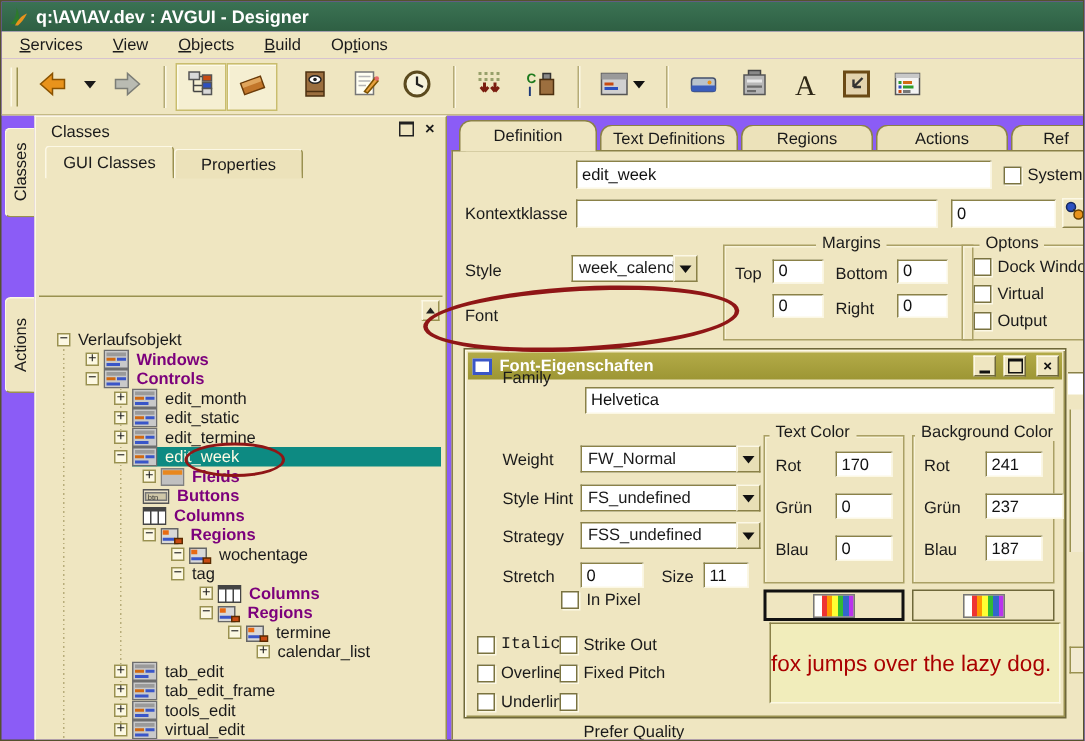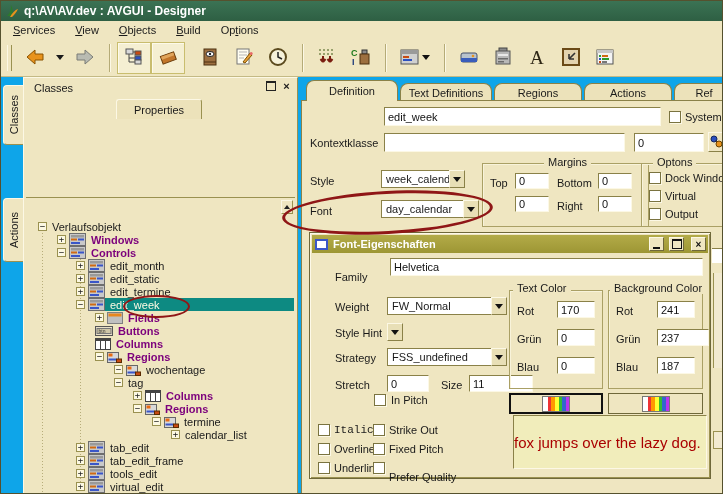--- a/index.html
+++ b/index.html
@@ -1,16 +1,16 @@
 <!DOCTYPE html>
 <html><head>
 <meta charset="utf-8">
 <style>
   html,body{margin:0;padding:0;background:#888;}
-  #screen{position:relative;width:723px;height:494px;background:#0ea5e9;
+  #screen{position:relative;width:723px;height:494px;background:#8b5cf6;
     font-family:"Liberation Sans",sans-serif;font-size:11px;color:#1a1a1a;
     overflow:hidden;border:1px solid #55512e;box-sizing:border-box;}
   
   .titlebar{position:absolute;left:0;top:0;right:0;height:20px;background:linear-gradient(#3b7354,#2e5f43);
     color:#fff;font-weight:bold;font-size:12px;display:flex;align-items:center;gap:5px;padding-left:4px;}
   
   .menubar{position:absolute;left:0;top:20px;right:0;height:18px;display:flex;gap:20px;
     align-items:center;padding-left:12px;background:#efe6c1;}
   .menu-item{cursor:default;}
   .menu-item u{text-decoration:underline;}
@@ -268,20 +268,23 @@
     <div class="lp-header">
       <span>Classes</span>
     </div>
     <div class="lp-hbtn" style="left:240px;">
         <span class="dock-glyph"></span>
       </div>
     <div class="lp-hbtn" style="left:256px;">
         <span class="x-glyph">×</span>
       </div>
 
+    <div class="lp-tab" style="left:6px;top:19px;width:86px;height:22px;z-index:2;">
+      <span>GUI Classes</span>
+      </div>
     <div class="lp-tab" style="left:92px;top:21px;width:86px;height:20px;background:#ece2ba;">
       <span>Properties</span>
       </div>
     <div class="lp-tabline"></div>
 
     <div class="mini-btn"></div>
 
     <div class="tree" id="tree">
       <div class="guide" style="left:16px;top:10px;height:330px;"></div>
       <div class="guide" style="left:54px;top:36px;height:246px;"></div>
@@ -537,24 +540,20 @@
           <circle cx="9" cy="9" r="3" fill="#e8931c" stroke="#6b4200"></circle>
         </svg></span>
   </div>
 
   <span class="lbl" style="left:309px;top:174px;">Style</span>
   <div class="dd" style="left:380px;top:169px;width:84px;">
     <span class="dd-text">week_calendar</span>
     <span class="dd-btn"></span>
   </div>
   <span class="lbl" style="left:309px;top:204px;">Font</span>
-  <div class="dd" style="left:380px;top:199px;width:98px;">
-    <span class="dd-text">day_calendar</span>
-    <span class="dd-btn"></span>
-  </div>
 
   <div class="groupbox" style="left:481px;top:162px;width:167px;height:64px;"></div>
   <span class="gb-caption" style="left:543px;top:155px;">Margins</span>
   <span class="lbl" style="left:489px;top:176px;">Top</span>
   <input class="txt" style="left: 514px; top: 172px; width: 34px; height: 16px;" value="0">
   <span class="lbl" style="left:556px;top:176px;">Bottom</span>
   <input class="txt" style="left: 597px; top: 172px; width: 34px; height: 16px;" value="0">
   <span class="lbl" style="left:489px;top:199px;margin-left:28px;">Left</span>
   <input class="txt" style="left: 514px; top: 195px; width: 34px; height: 16px;" value="0">
   <span class="lbl" style="left:556px;top:199px;text-align:right;">Right</span>
@@ -585,47 +584,48 @@
         </span>
       <span class="wbtn">
           <span class="glyph-max"></span>
         </span>
       <span class="wbtn" style="margin-left:2px;margin-right:2px;">
           <span>×</span>
         </span>
     </div>
   </div>
 
-  <span class="lbl" style="left:334px;top:270px;z-index:41;text-align:right;">Family</span>
+  <span class="lbl" style="left:334px;top:245px;z-index:41;text-align:right;">Family</span>
   <input class="txt" style="left: 389px; top: 257px; width: 313px; height: 18px; z-index: 41;" value="Helvetica">
 
   <span class="lbl" style="left:334px;top:300px;z-index:41;">Weight</span>
   <div class="dd" style="left:386px;top:296px;width:120px;z-index:41;">
     <span class="dd-text">FW_Normal</span>
       <span class="dd-btn"></span>
     </div>
 
   <span class="lbl" style="left:334px;top:326px;z-index:41;">Style Hint</span>
   <div class="dd" style="left:386px;top:322px;width:120px;z-index:41;">
+    <span class="dd-text">FS_undefined</span>
       <span class="dd-btn"></span>
     </div>
 
   <span class="lbl" style="left:334px;top:351px;z-index:41;">Strategy</span>
   <div class="dd" style="left:386px;top:347px;width:120px;z-index:41;">
     <span class="dd-text">FSS_undefined</span>
       <span class="dd-btn"></span>
     </div>
 
   <span class="lbl" style="left:334px;top:378px;z-index:41;">Stretch</span>
   <input class="txt" style="left: 386px; top: 374px; width: 42px; height: 17px; z-index: 41;" value="0">
   <span class="lbl" style="left:440px;top:378px;z-index:41;">Size</span>
-  <input class="txt" style="left: 468px; top: 374px; width: 64px; height: 17px; z-index: 41;" value="11">
+  <input class="txt" style="left: 468px; top: 374px; width: 30px; height: 17px; z-index: 41;" value="11">
 
   <span class="cb" style="left:373px;top:393px;z-index:41;"></span>
-  <span class="lbl" style="left:390px;top:393px;z-index:41;">In Pitch</span>
+  <span class="lbl" style="left:390px;top:393px;z-index:41;">In Pixel</span>
 
   <div class="groupbox" style="left:508px;top:289px;width:94px;height:99px;z-index:41;"></div>
   <span class="gb-caption" style="left:512px;top:281px;z-index:41;">Text Color</span>
   <span class="lbl" style="left:516px;top:304px;z-index:41;">Rot</span>
   <input class="txt" style="left: 556px; top: 300px; width: 38px; height: 17px; z-index: 41;" value="170">
   <span class="lbl" style="left:516px;top:332px;z-index:41;">Grün</span>
   <input class="txt" style="left: 556px; top: 328px; width: 38px; height: 17px; z-index: 41;" value="0">
   <span class="lbl" style="left:516px;top:360px;z-index:41;">Blau</span>
   <input class="txt" style="left: 556px; top: 356px; width: 38px; height: 17px; z-index: 41;" value="0">
 
@@ -652,21 +652,21 @@
       <span class="lbl" style="left:333px;top:442px;z-index:41;">Overline</span>
       <span class="cb" style="left:317px;top:461px;z-index:41;"></span>
       <span class="lbl" style="left:333px;top:461px;z-index:41;">Underline</span>
     </div>
   <div id="dlg-checks-mid">
       <span class="cb" style="left:372px;top:423px;z-index:41;"></span>
       <span class="lbl" style="left:388px;top:423px;z-index:41;">Strike Out</span>
       <span class="cb" style="left:372px;top:442px;z-index:41;"></span>
       <span class="lbl" style="left:388px;top:442px;z-index:41;">Fixed Pitch</span>
       <span class="cb" style="left:372px;top:461px;z-index:41;"></span>
-      <span class="lbl" style="left:388px;top:470px;z-index:41;">Prefer Quality</span>
+      <span class="lbl" style="left:388px;top:481px;z-index:41;">Prefer Quality</span>
     </div>
 
   <div class="preview" id="preview-box" style="left: 512px; top: 414px; width: 194px; height: 54px; z-index: 41; background: rgb(241, 237, 187);">
     <span style="color: rgb(170, 0, 0);">fox jumps over the lazy dog.</span>
   </div>
 
   <div class="annot" id="annot-font" style="left: 281px; top: 190px; width: 205px; height: 37px; border: 3px solid rgb(143, 22, 22); transform: rotate(-3deg);"></div>
   <div class="annot" id="annot-tag" style="left: 122px; top: 294px; width: 63px; height: 19px; border: 2px solid rgb(143, 22, 22);"></div>
 
 <div class="rtab active" style="left: 305px; width: 92px;">Definition</div>

